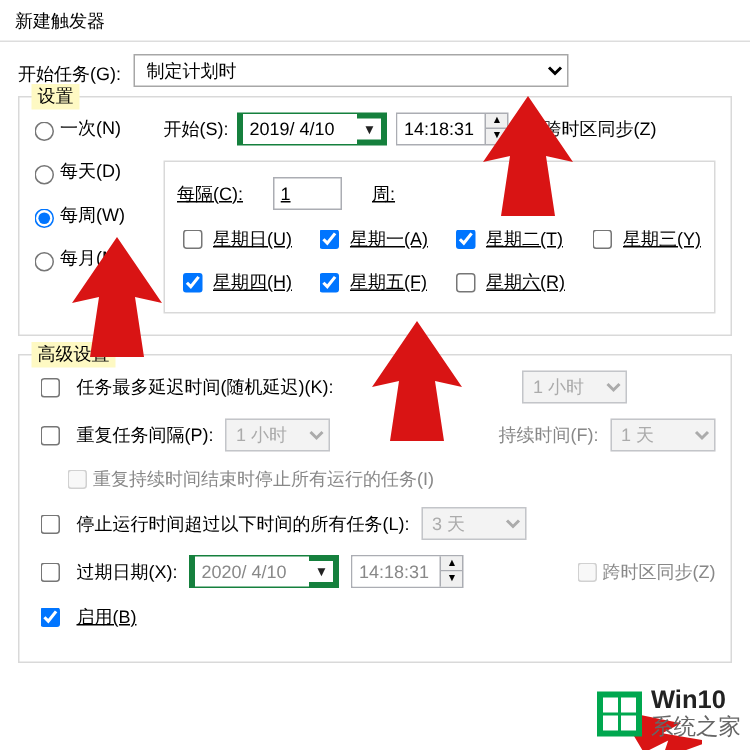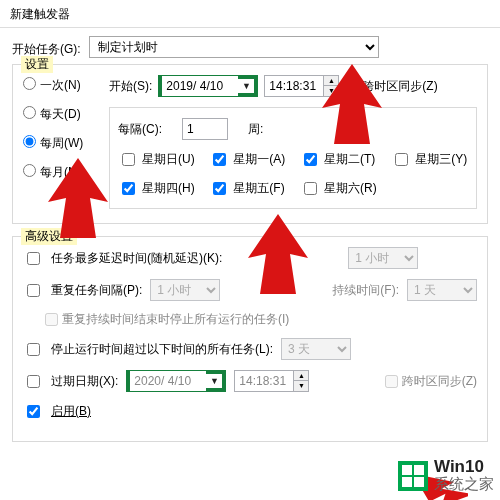--- a/index.html
+++ b/index.html
@@ -40,21 +40,21 @@
   .fieldset-title {
     position: absolute;
     top: -9px;
     left: 8px;
     background: #fef9c3;
     padding: 0 4px;
     font-size: 12px;
   }
   .settings-body { display: flex; }
   .radios { width: 86px; display: flex; flex-direction: column; gap: 12px; padding-top: 2px; }
-  .radio-item { display: flex; align-items: flex-start; gap: 4px; }
+  .radio-item { display: flex; align-items: flex-end; gap: 4px; }
   .radio-item input[type=radio] { margin: 0; }
   .right-pane { flex: 1; }
   .start-row { display: flex; align-items: center; gap: 6px; margin-bottom: 10px; }
   .date-input, .time-input, .num-input {
     border: 1px solid #abadb3;
     height: 22px;
     padding: 1px 4px;
     font-size: 12px;
     background: #fff;
   }
@@ -65,20 +65,21 @@
   .time-wrap input { border: none; height: 20px; width: 58px; padding: 1px 4px; font-size: 12px; }
   .spinner { display:flex; flex-direction:column; border-left:1px solid #abadb3; }
   .spinner div { width:14px; height:10px; font-size:7px; line-height:10px; text-align:center; background:#f0f0f0; border-bottom:1px solid #abadb3; }
   .spinner div:last-child { border-bottom:none; }
   .chk-row { display: flex; align-items: center; gap: 4px; }
   .chk-row input[type=checkbox] { margin:0; }
   .inner-box {
     border: 1px solid #d9d9d9;
     padding: 10px 8px;
     margin-top: 4px;
+    text-decoration: underline;
   }
   .weekrow1 { display:flex; align-items:center; gap: 20px; margin-bottom: 10px; }
   .num-input.small { width: 46px; text-align:left; }
   .days-grid { display:grid; grid-template-columns: repeat(4, auto); gap: 10px 14px; }
   .day-item { display:flex; align-items:center; gap:4px; white-space:nowrap; }
   .adv-fieldset { border:1px solid #d9d9d9; padding:10px 10px; margin-top:12px; position:relative; }
   .adv-row { display:flex; align-items:center; margin-bottom:10px; gap:8px; }
   .adv-row select { height:22px; border:1px solid #abadb3; font-size:12px; padding:1px 2px; min-width:70px; }
   .adv-sub { margin-left: 22px; color:#888; display:flex; align-items:center; gap:4px; margin-bottom:10px; }
   .adv-sub input[type=checkbox]{ margin:0; }

